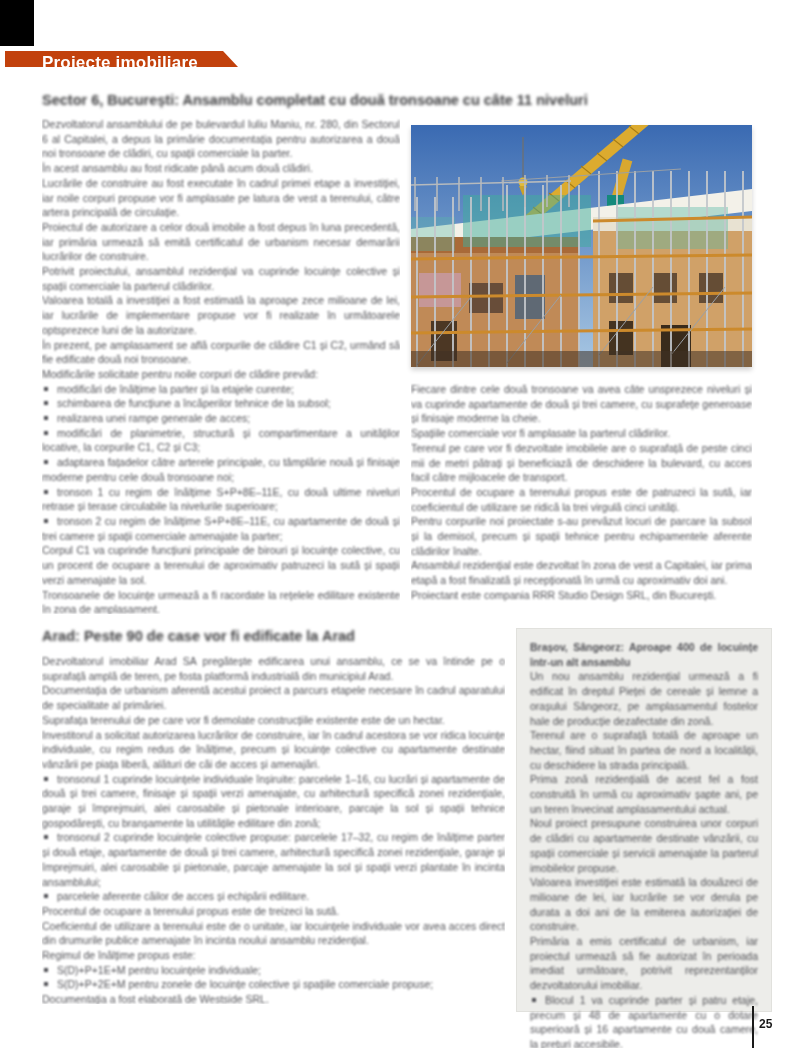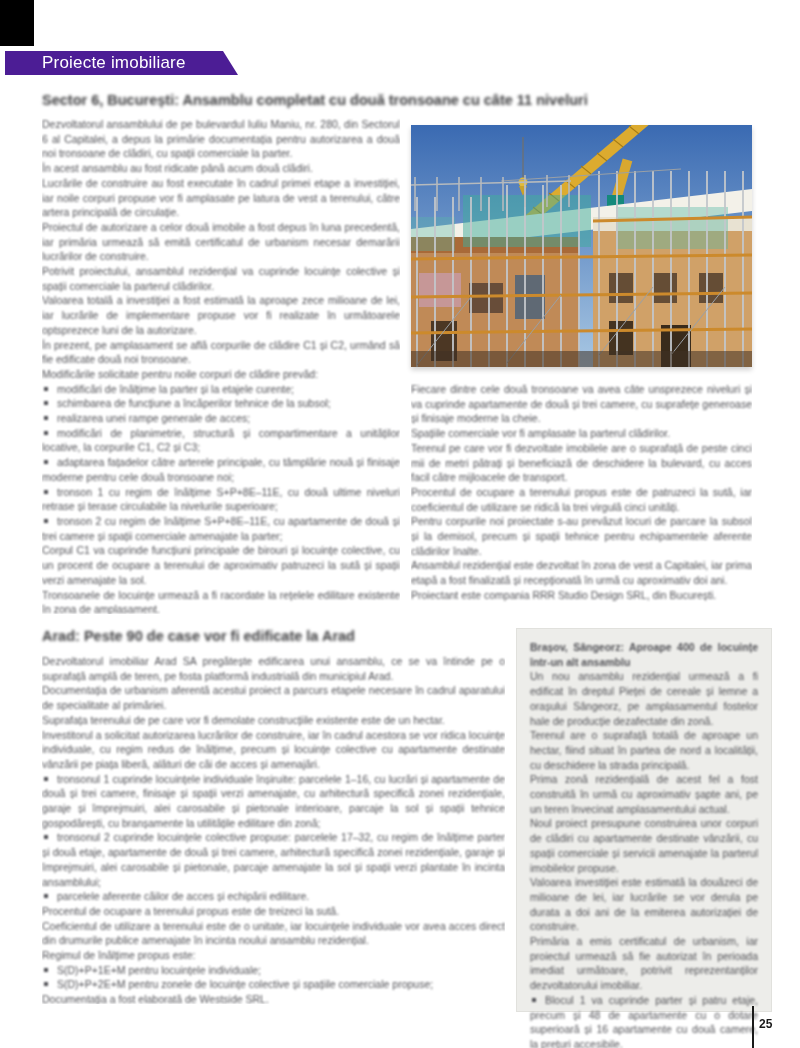--- a/index.html
+++ b/index.html
@@ -1,21 +1,21 @@
 <!DOCTYPE html>
 <html><head>
 <meta charset="utf-8">
 <style>
   html,body{margin:0;padding:0;background:#fff;}
   .page{position:relative;width:800px;height:1048px;background:#ffffff;overflow:hidden;
         font-family:"Liberation Sans",sans-serif;}
   .corner-mark{position:absolute;left:0;top:0;width:34px;height:46px;background:#000;}
-  .banner{position:absolute;left:5px;top:51px;width:233px;height:24px;background:#4c1d95;
+  .banner{position:absolute;left:5px;top:51px;width:233px;height:16px;background:#c2410c;
           clip-path:polygon(0 0,calc(100% - 15px) 0,100% 100%,0 100%);
-          color:#fff;font-weight:normal;font-size:17px;line-height:24px;
+          color:#fff;font-weight:bold;font-size:17px;line-height:24px;
           padding-left:37px;box-sizing:border-box;letter-spacing:.2px;}
   .a-title{position:absolute;font-size:14.5px;font-weight:bold;color:#3c3c3e;
            filter:blur(1.6px);white-space:nowrap;}
   .t1{left:42px;top:92px;width:690px;}
   .t2{left:42px;top:628px;width:430px;}
   .col{position:absolute;overflow:hidden;}
   .colA{left:42px;top:117px;width:358px;height:497px;}
   .colB{left:411px;top:382px;width:341px;height:233px;}
   .colC{left:42px;top:654px;width:463px;height:350px;}
   .col p, .panel p{margin:0;font-size:10.5px;line-height:14.7px;color:#515156;

